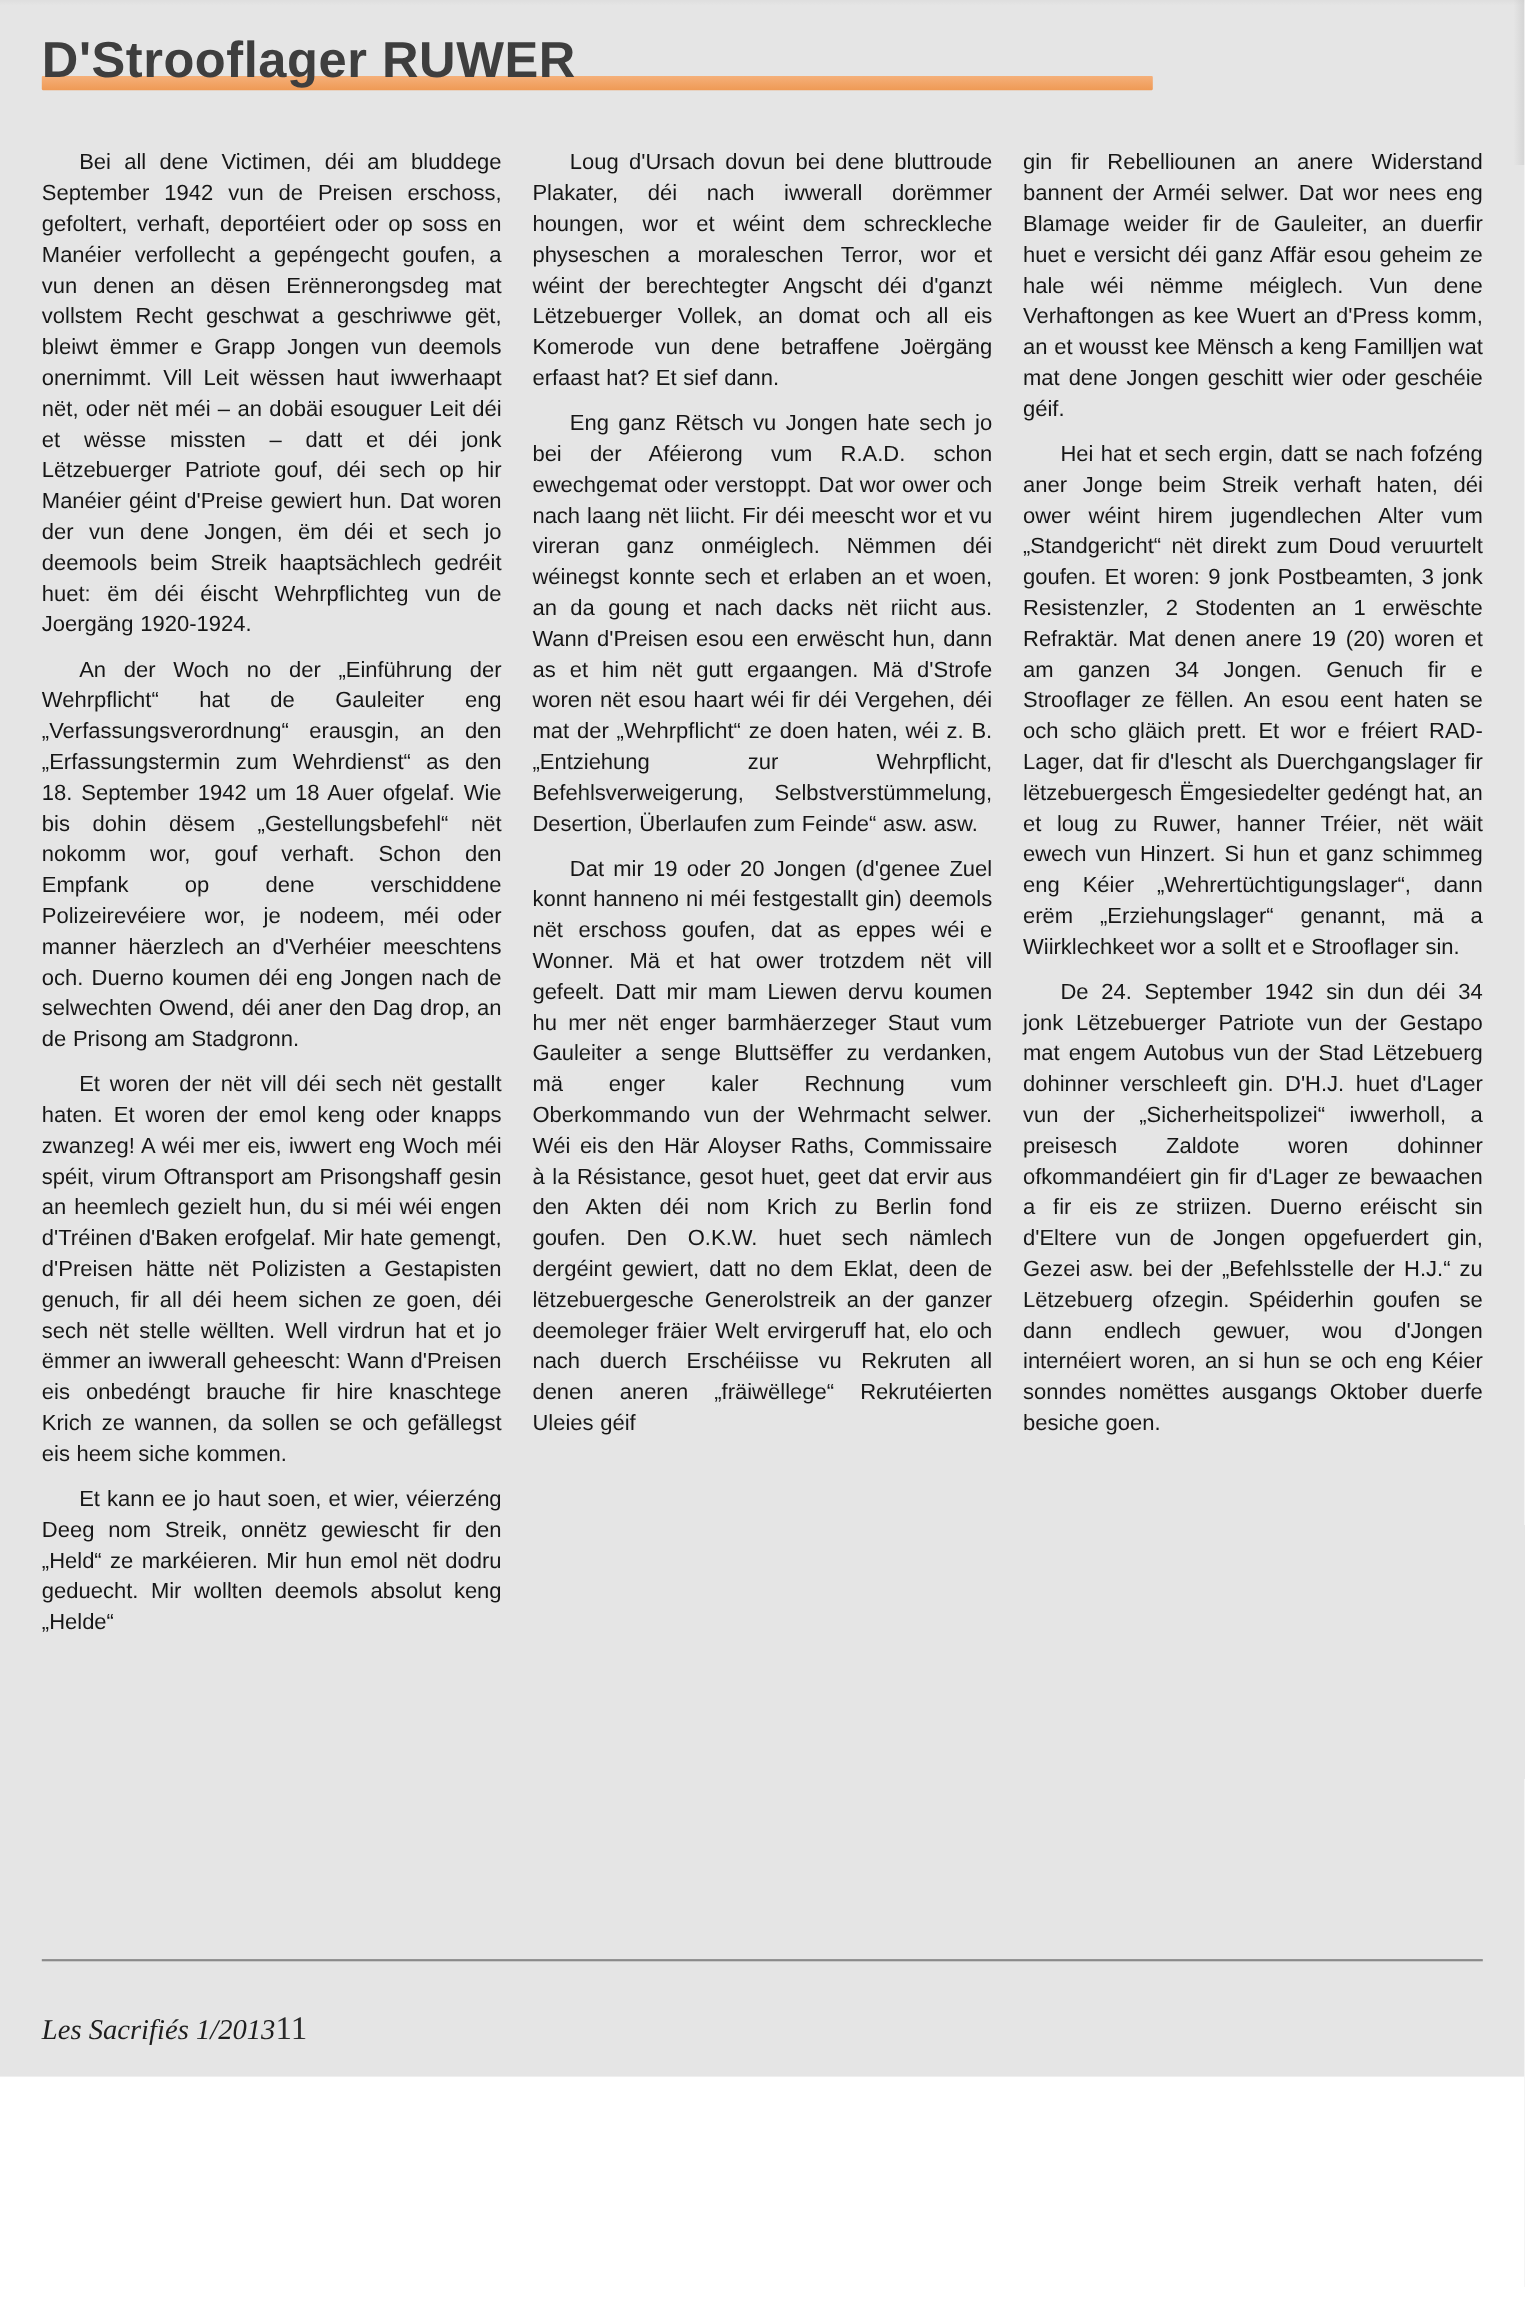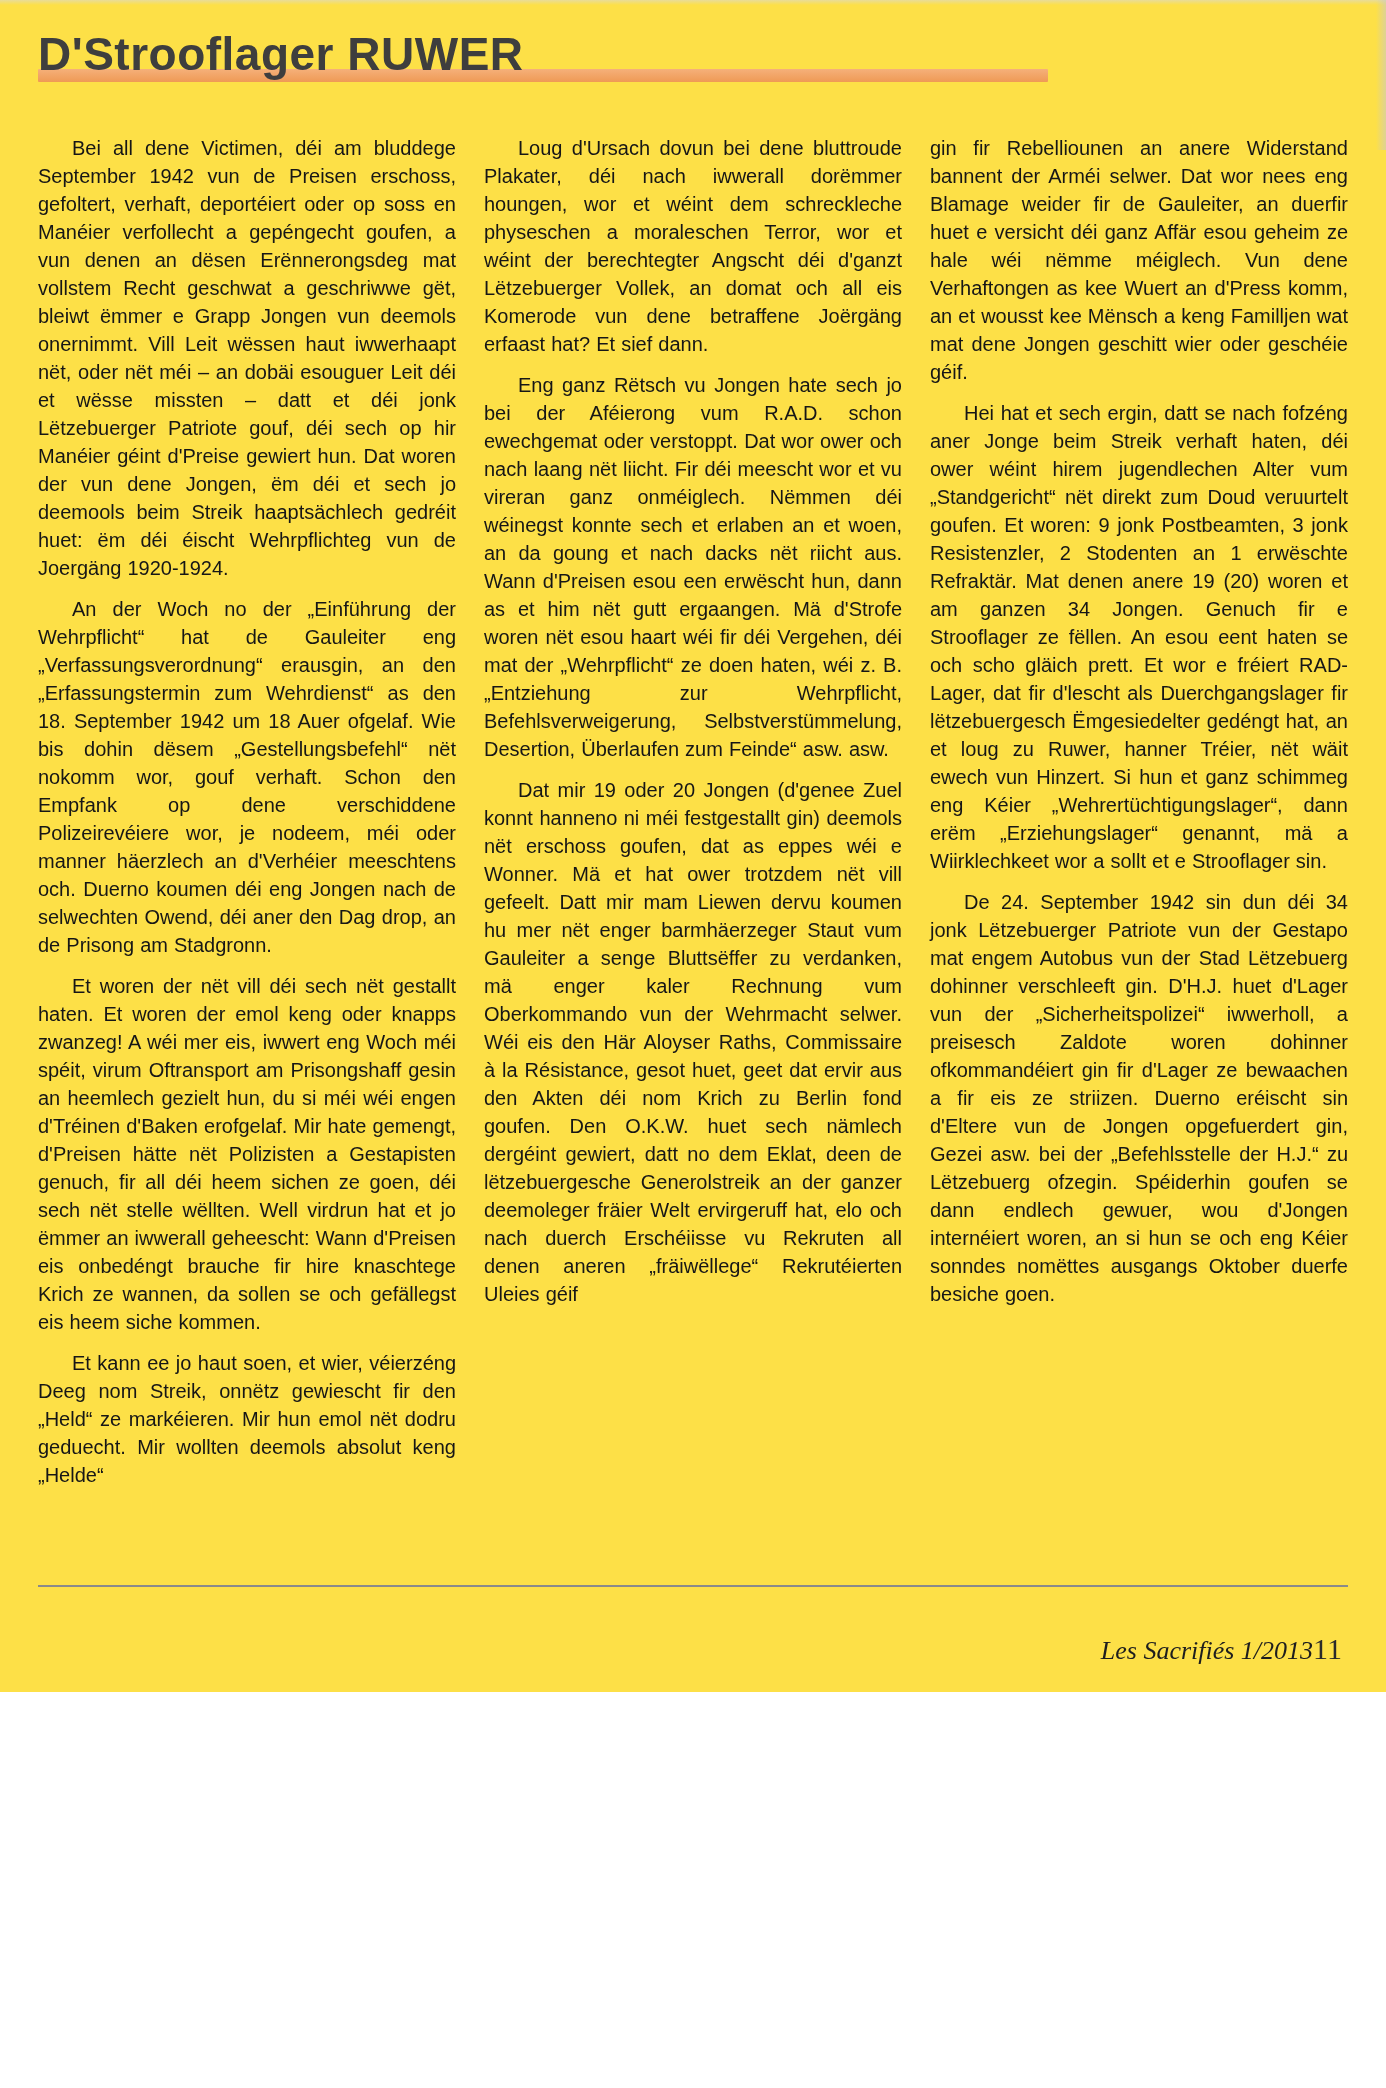--- a/index.html
+++ b/index.html
@@ -3,22 +3,22 @@
 <meta charset="utf-8">
 <style>
   html, body {
     margin: 0;
     padding: 0;
     background: #ffffff;
   }
   .page {
     position: relative;
     width: 1386px;
-    height: 1692px;
-    background: #fde047;
+    height: 1888px;
+    background: #e5e5e5;
     font-family: "Liberation Sans", sans-serif;
     color: #141414;
     overflow: hidden;
     box-sizing: border-box;
   }
   
   .scan-edge-top {
     position: absolute;
     top: 0; left: 0;
     width: 100%; height: 5px;
@@ -80,21 +80,21 @@
   }
 
   footer.pagefoot {
     position: absolute;
     left: 38px;
     right: 38px;
     bottom: 26px;
     border-top: 2px solid #8a8a8a;
     padding-top: 10px;
     display: flex;
-    justify-content: flex-end;
+    justify-content: flex-start;
     align-items: baseline;
   }
   .journal-ref {
     font-family: "Liberation Serif", serif;
     font-style: italic;
     font-size: 26px;
     color: #1e1e1e;
   }
   .page-number {
     font-family: "Liberation Serif", serif;

